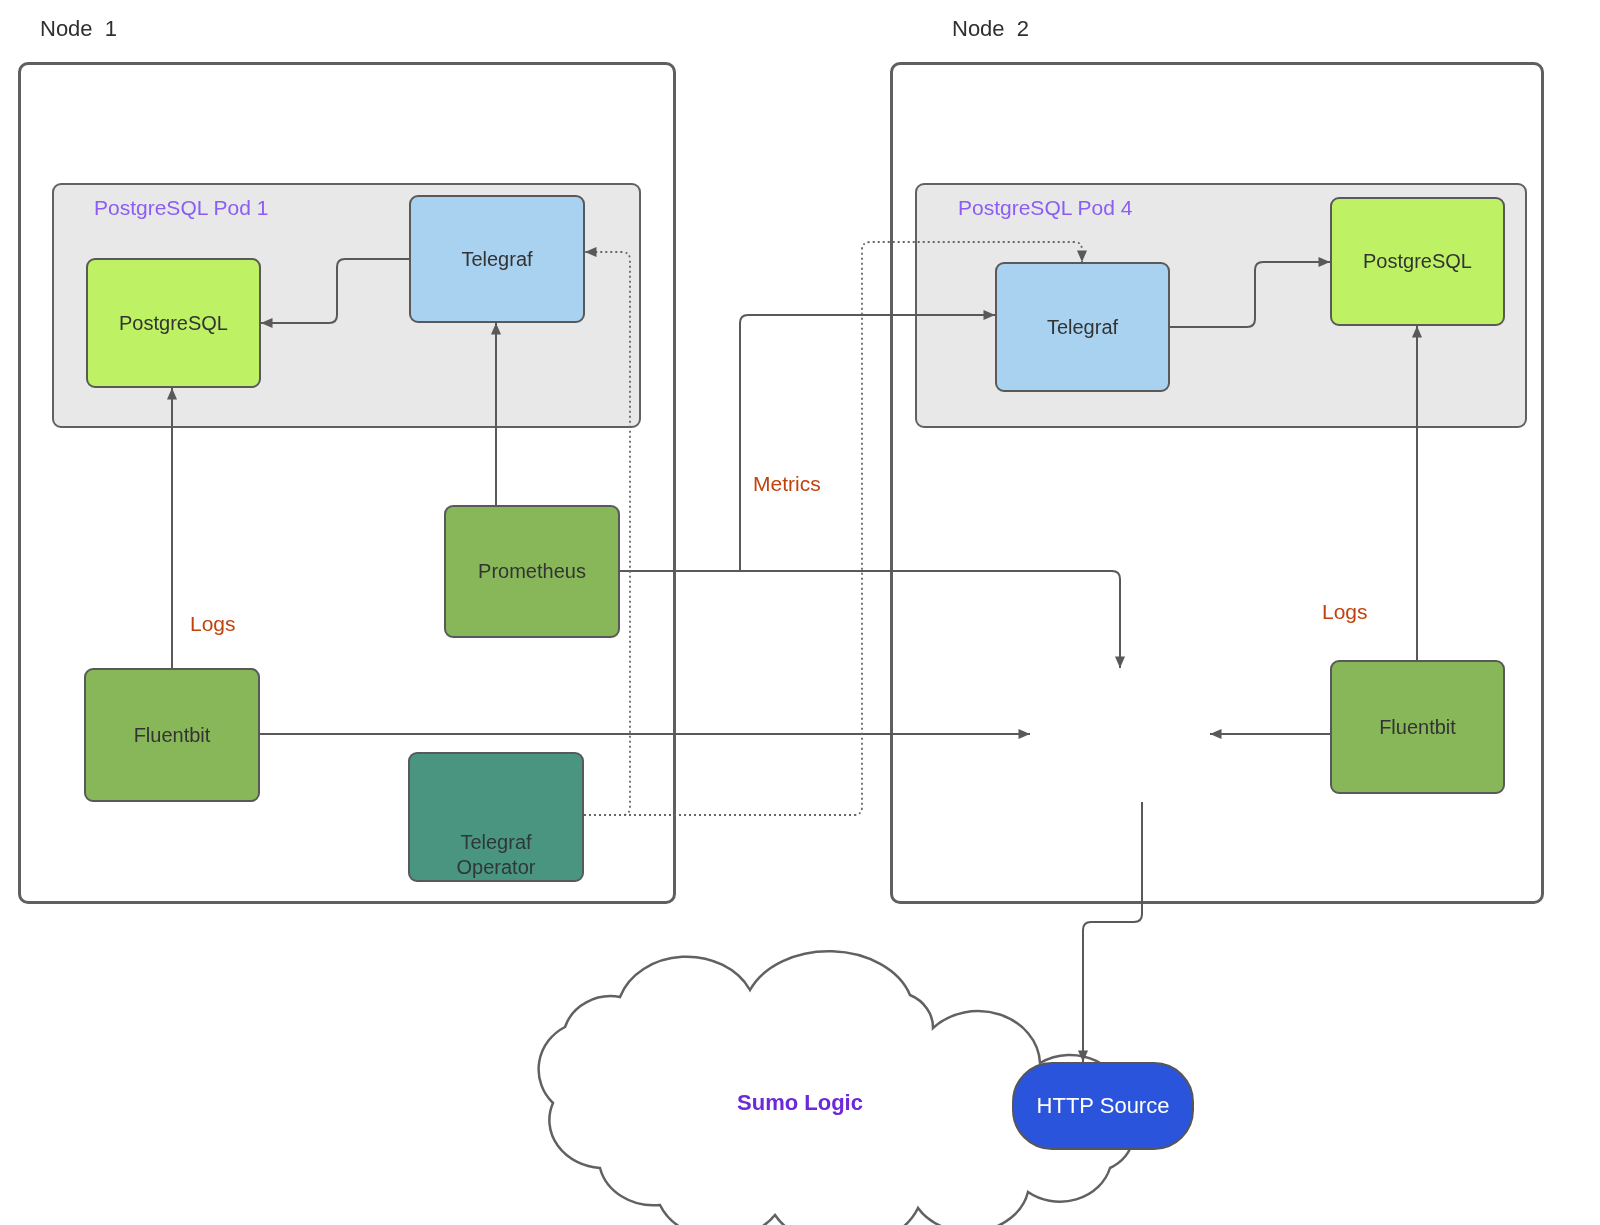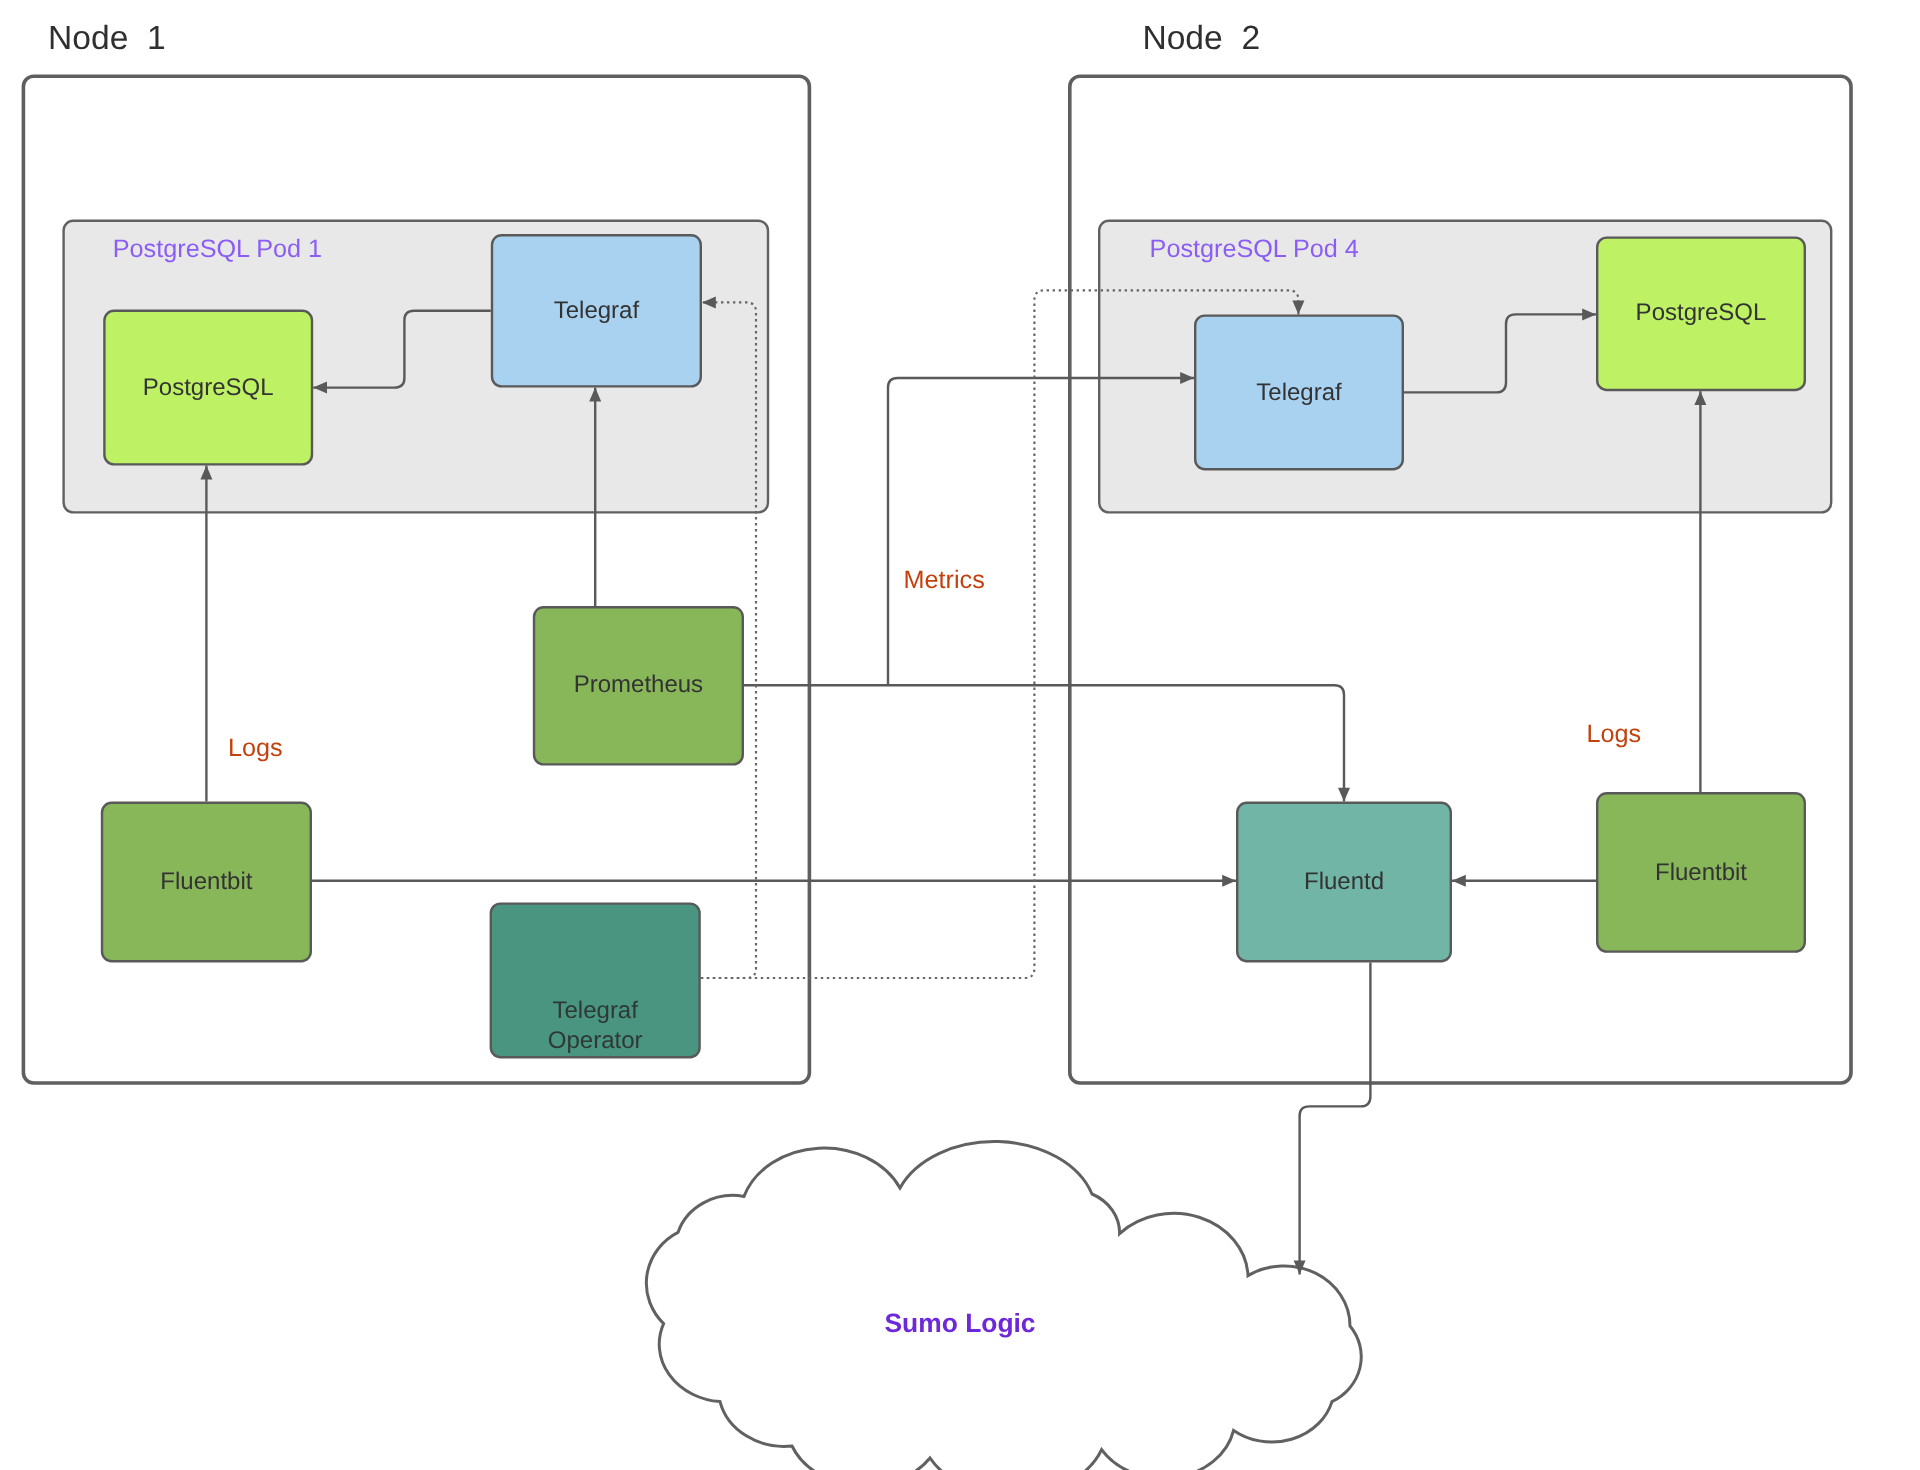--- a/index.html
+++ b/index.html
@@ -12,21 +12,21 @@
   #edges{z-index:2;}
   #components{z-index:3;}
 
   .node-rect{
     position:absolute;border:3px solid #5f5f5f;border-radius:10px;background:transparent;
   }
   .pod-rect{
     position:absolute;border:2.5px solid #616161;border-radius:9px;background:#e8e8e8;
   }
   .node-label{
-    position:absolute;font-size:28px;color:#2f2f2f;white-space:pre;
+    position:absolute;font-size:22px;color:#2f2f2f;white-space:pre;
   }
   .pod-label{
     position:absolute;font-size:21px;color:#8b5cf6;
   }
   .comp{
     position:absolute;display:flex;align-items:center;justify-content:center;
     border:2.5px solid #595959;border-radius:9px;
     font-size:20px;color:#333;text-align:center;line-height:1.25;
     padding:0 18px;box-sizing:border-box;
   }
@@ -143,29 +143,29 @@
     </div>
 
     <div class="comp lightblue" style="left:995px;top:262px;width:175px;height:130px;">
       <span>Telegraf</span>
     </div>
 
     <div class="comp yellow" style="left:1330px;top:197px;width:175px;height:129px;">
       <span>PostgreSQL</span>
     </div>
 
-    <div class="comp teal" style="left:1030px;top:668px;width:180px;height:134px;">
-      <span>Fluentd</span>
-    </div>
 
     <div class="comp green" style="left:1330px;top:660px;width:175px;height:134px;">
       <span>Fluentbit</span>
     </div>
 
     <div class="edge-label" style="left:190px;top:612px;">Logs</div>
     <div class="edge-label" style="left:1322px;top:600px;">Logs</div>
     <div class="edge-label" style="left:753px;top:472px;">Metrics</div>
 
     <div class="sumo-label" style="left:650px;top:1088px;width:300px;height:30px;">Sumo Logic</div>
 
+    <div class="http-box" style="left:1012px;top:1062px;width:178px;height:84px;">
+      <span>HTTP Source</span>
+    </div>
 
   </div>
 </div>
 
 </body></html>

